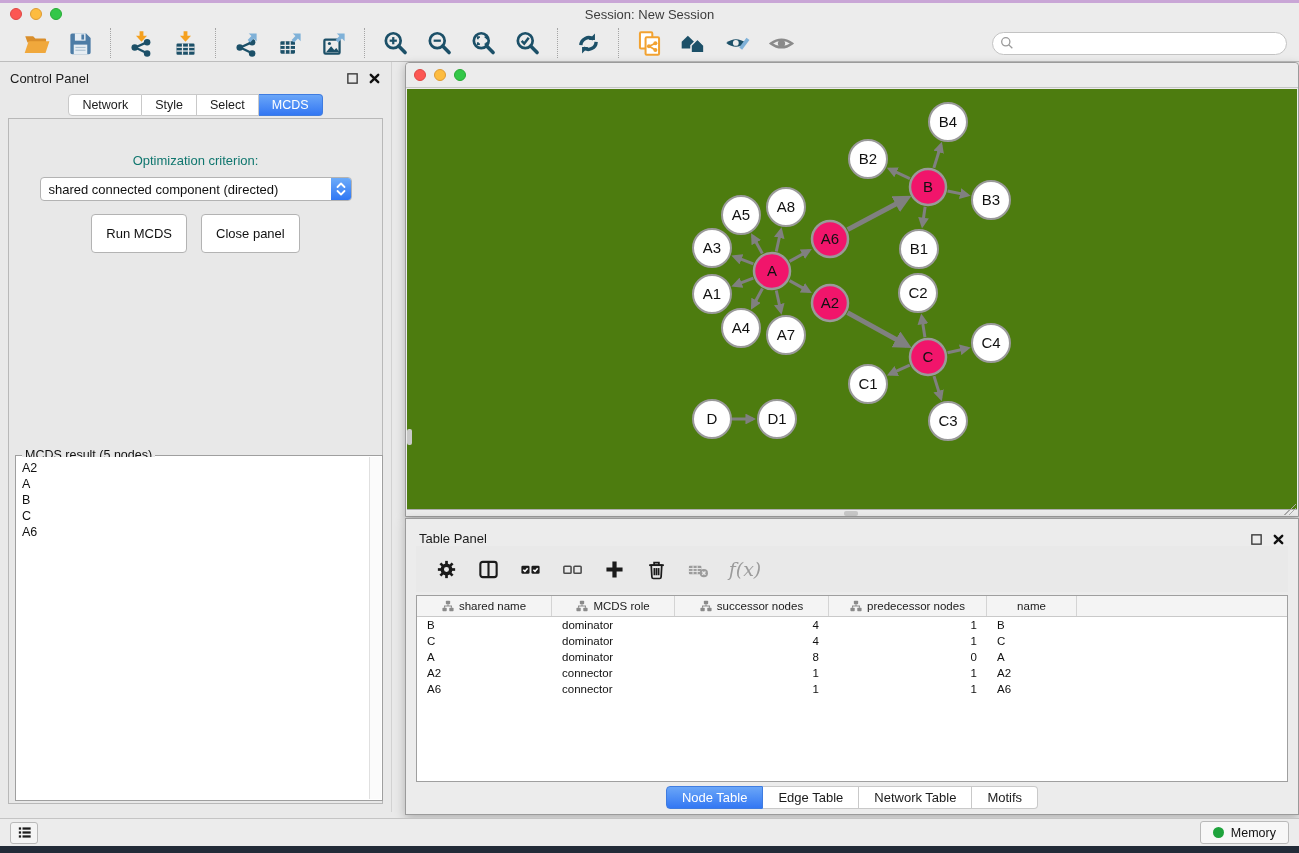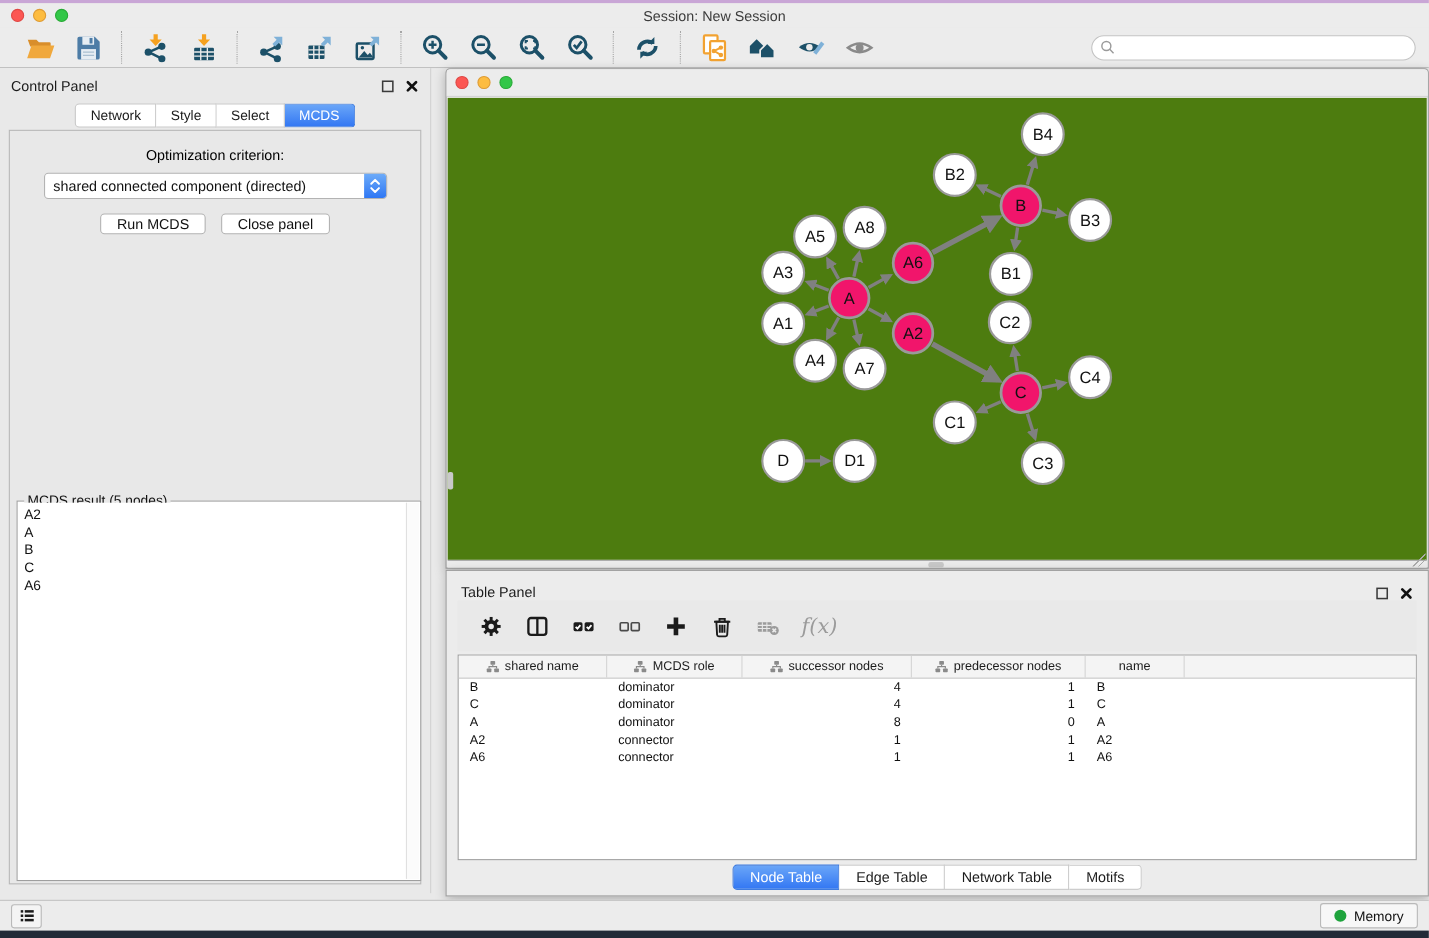--- a/index.html
+++ b/index.html
@@ -35,26 +35,26 @@
   .panel-header .ph-title { font-size:13px; color:#1b1b1b;text-align:right; }
   .ph-icons { margin-left:auto; display:flex; gap:9px; align-items:center; }
   .ph-icons svg { width:13px; height:13px; }
   .cp-tabs { display:flex; justify-content:center; height:22px; }
   .seg { display:flex; }
   .seg .seg-btn { background:#fff; border:1px solid #c9c9c9; border-left:none; font-size:12.5px; color:#1b1b1b; padding:2px 13px; display:flex; align-items:center; cursor:default; }
   .seg .seg-btn:first-child { border-left:1px solid #c9c9c9; border-radius:4px 0 0 4px; }
   .seg .seg-btn:last-child { border-radius:0 4px 4px 0; }
   .seg .seg-btn.sel { background:linear-gradient(#6aa6f8,#3377f3); border-color:#3f7ce0; color:#fff; }
   .cp-content { position:absolute; left:8px; right:8px; top:56px; bottom:8px; border:1px solid #b8b8b8; background:#e8e8e8; }
-  .opt-label { text-align:center; margin-top:14px; font-size:13px; color:#000000; }
+  .opt-label { text-align:center; margin-top:34px; font-size:13px; color:#0f766e; }
   .dropdown { position:relative; margin:9px auto 0; width:312px; height:24px; background:#fff; border:1px solid #b3b3b3; border-radius:4px; display:flex; align-items:center; cursor:default; }
   .dropdown .dd-text { font-size:13px; color:#111; padding-left:8px; flex:1; white-space:nowrap; overflow:hidden; }
   .dd-stepper { width:20px; height:100%; border-radius:0 3px 3px 0; background:linear-gradient(#6caBf9,#2f77f4); display:flex; align-items:center; justify-content:center; }
   .cp-buttons { display:flex; justify-content:center; gap:14px; margin-top:13px; }
-  .btn { background:#fff; border:1px solid #b3b3b3; border-radius:4px; font-size:13px; color:#111; padding:1px 14px; font-family:inherit; cursor:default; }
+  .btn { background:#fff; border:1px solid #b3b3b3; border-radius:4px; font-size:13px; color:#111; padding:11px 14px; font-family:inherit; cursor:default; }
   .result-box { position:absolute; left:6px; width:368px; top:336px; height:346px; border:1px solid #9f9f9f; background:#fff; }
   .result-legend { position:absolute; top:-8px; left:6px; background:#e8e8e8; font-size:12.5px; color:#111; padding:0 3px; }
   .result-list { position:absolute; inset:1px 13px 1px 1px; background:#fff; padding:3px 0 0 5px; font-size:12.5px; color:#111; line-height:16px; overflow:hidden; }
   .result-scroll { position:absolute; top:1px; bottom:1px; right:1px; width:12px; background:#fbfbfb; border-left:1px solid #e0e0e0; }
 
   
   .window { position:absolute; background:#ececec; border:1px solid #9b9b9b; border-radius:4px 4px 0 0; box-shadow:0 3px 10px rgba(0,0,0,0.25); }
   .win-titlebar { height:25px; background:#ececec; border-bottom:1px solid #c6c6c6; border-radius:4px 4px 0 0; position:relative; display:flex; align-items:center; }
   .win-titlebar .traffic { margin-left:8px; }
   .win-titlebar .title { position:absolute; left:0; right:0; text-align:center; font-size:13px; color:#3c3c3c; }

